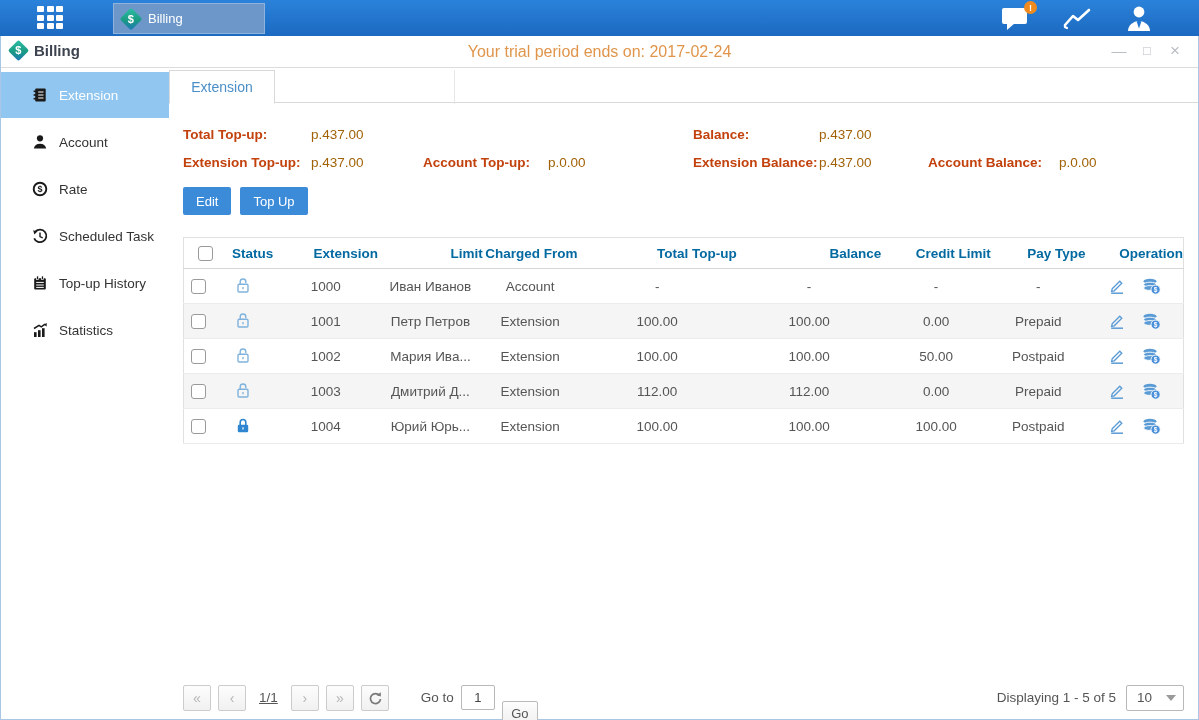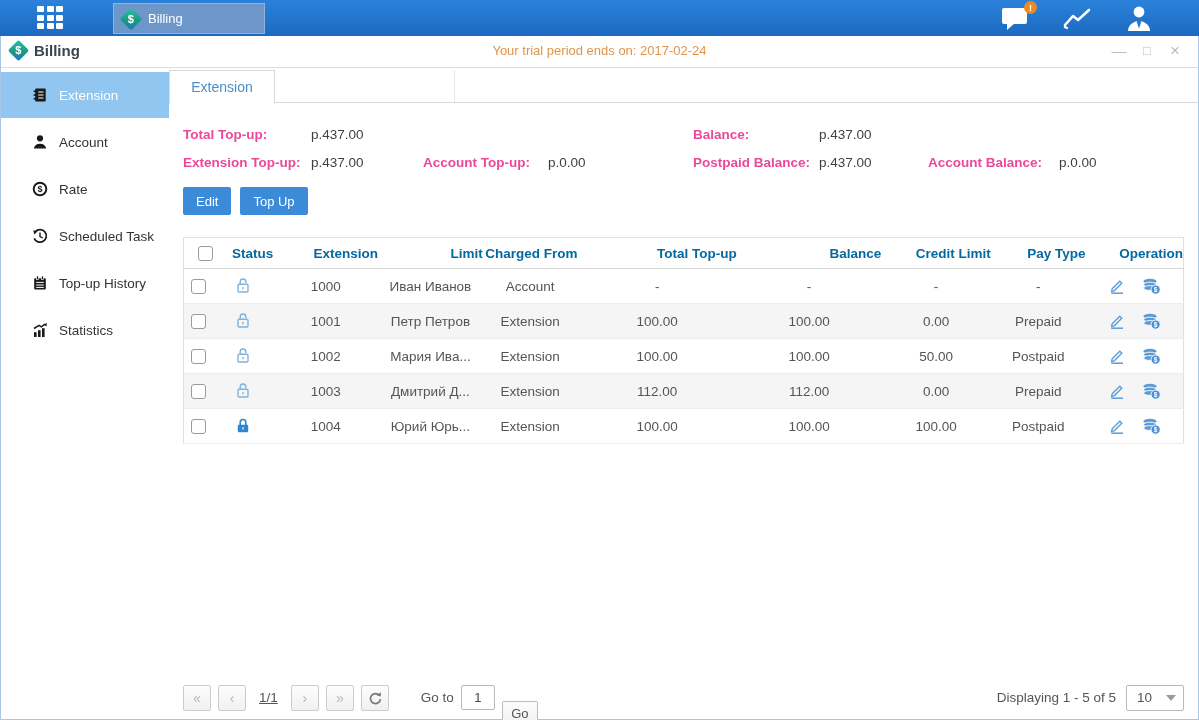--- a/index.html
+++ b/index.html
@@ -51,21 +51,21 @@
     background:#fff; border:1px solid #a9c7e4; border-top:none;
   }
   .titlebar { height:32px; border-bottom:1px solid #dcdcdc; position:relative; }
   .titlebar .app-title {
     position:absolute; left:10px; top:6px; display:flex; align-items:center; gap:8px;
     font-size:15px; font-weight:bold; color:#3d4450;
   }
   .titlebar .app-title .diamond { width:15px; height:15px; }
   .trial-notice {
     position:absolute; left:0; right:0; top:7px; text-align:center;
-    color:#e0954c; font-size:13px;
+    color:#e0954c; font-size:16px;
   }
   .win-controls { position:absolute; right:14px; top:5px; display:flex; gap:10px; }
   .win-controls span {
     width:18px; height:20px; color:#b9bdc4; font-size:15px; text-align:center;
     line-height:20px; cursor:pointer;
   }
 
   
   .app-body { display:flex; height:651px; }
   .sidebar { width:168px; flex:0 0 auto; padding-top:4px; }
@@ -84,22 +84,22 @@
     color:#4a8fc7; font-size:14px; display:flex; align-items:center; justify-content:center;
     cursor:pointer;
   }
   .tab-ghost {
     position:absolute; left:106px; top:2px; width:180px; height:34px;
     border-right:1px solid #e6e6e6;
   }
 
   
   .summary { margin-top:24px; display:grid; grid-template-columns:128px 112px 125px 145px 126px 109px 131px auto; row-gap:13px; font-size:13.5px; }
-  .summary b { color:#ec4899; }
-  .summary span { color:#404040; }
+  .summary b { color:#c2410c; }
+  .summary span { color:#a16207; }
 
   
   .actions { margin-top:17px; display:flex; gap:9px; }
   .btn-primary {
     background:#3c8bd9; color:#fff; border:none; font-size:13px;
     height:28px; padding:0 13px; border-radius:2px; cursor:pointer;
     font-family:inherit;
   }
 
   
@@ -287,21 +287,21 @@
           <span></span>
         <b>Balance:</b>
         <span>p.437.00</span>
         <span></span>
           <span></span>
 
         <b>Extension Top-up:</b>
         <span>p.437.00</span>
         <b>Account Top-up:</b>
         <span>p.0.00</span>
-        <b>Postpaid Balance:</b>
+        <b>Extension Balance:</b>
         <span>p.437.00</span>
         <b>Account Balance:</b>
         <span>p.0.00</span>
       </div>
 
       <div class="actions">
         <button class="btn-primary">Edit</button>
         <button class="btn-primary">Top Up</button>
       </div>
 

